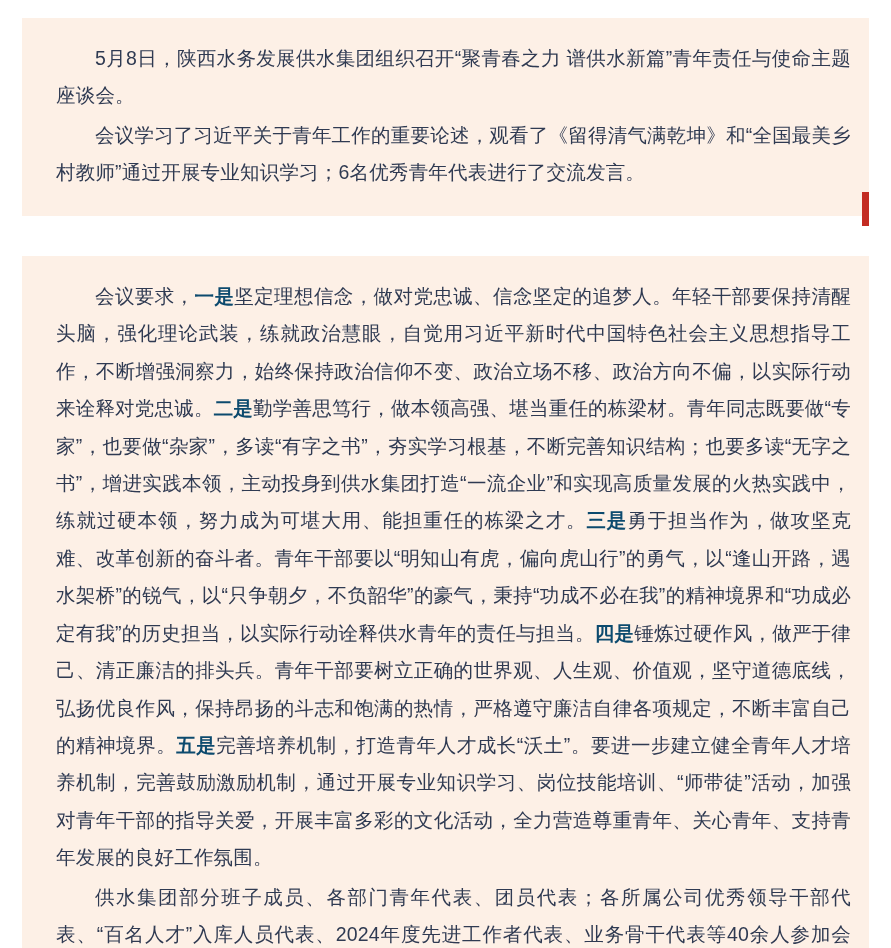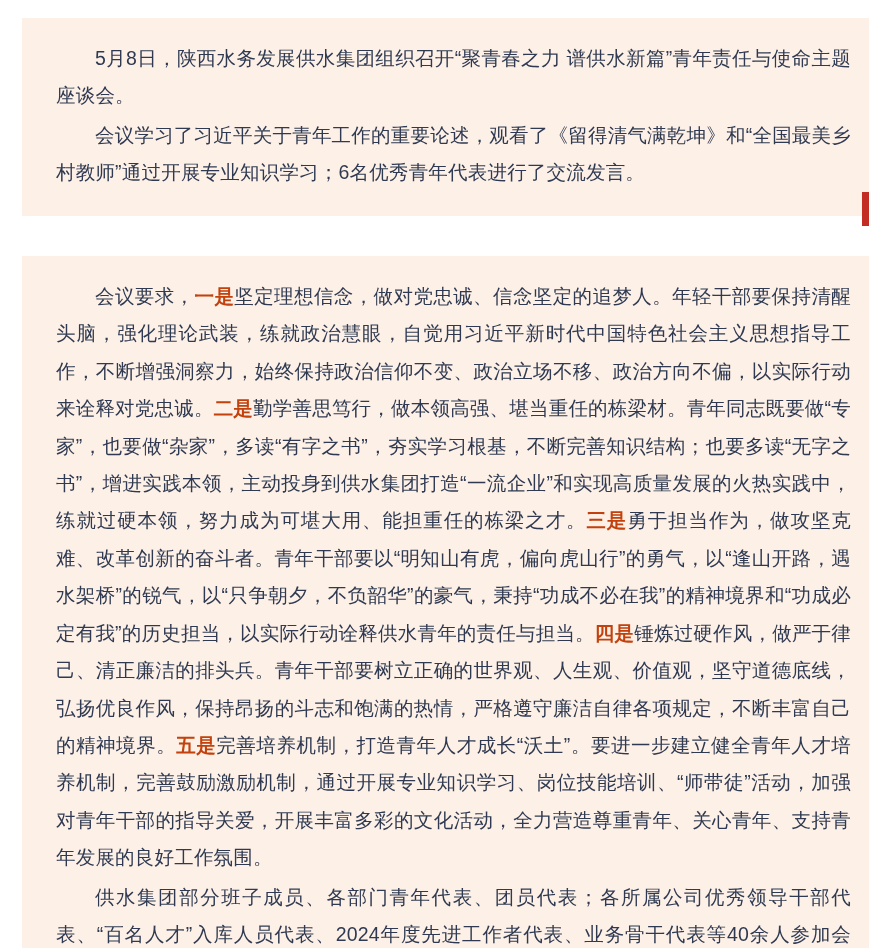--- a/index.html
+++ b/index.html
@@ -35,21 +35,21 @@
     text-justify: inter-ideograph;
     text-indent: 2em;
     margin: 0;
     letter-spacing: 0.2px;
   }
   .para + .para {
     margin-top: 2px;
   }
   .para b, .para .bold {
     font-weight: bold;
-    color: #c2410c;
+    color: #0c4a6e;
     font-family: Liberation Serif, serif;
   }
   
   .accent-bar {
     position: absolute;
     right: 0px;
     bottom: -10px;
     width: 7px;
     height: 34px;
     background: #c32c22;

